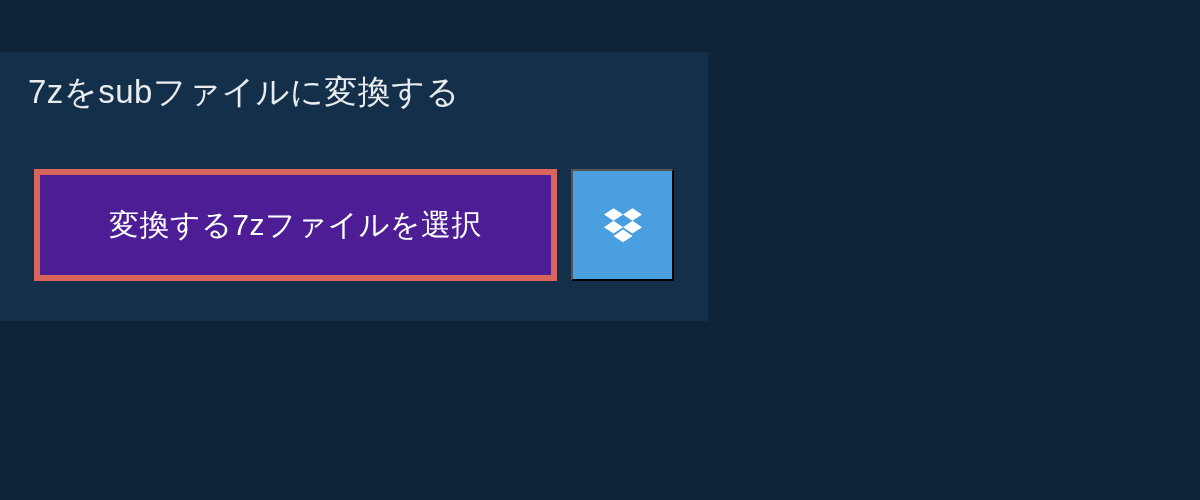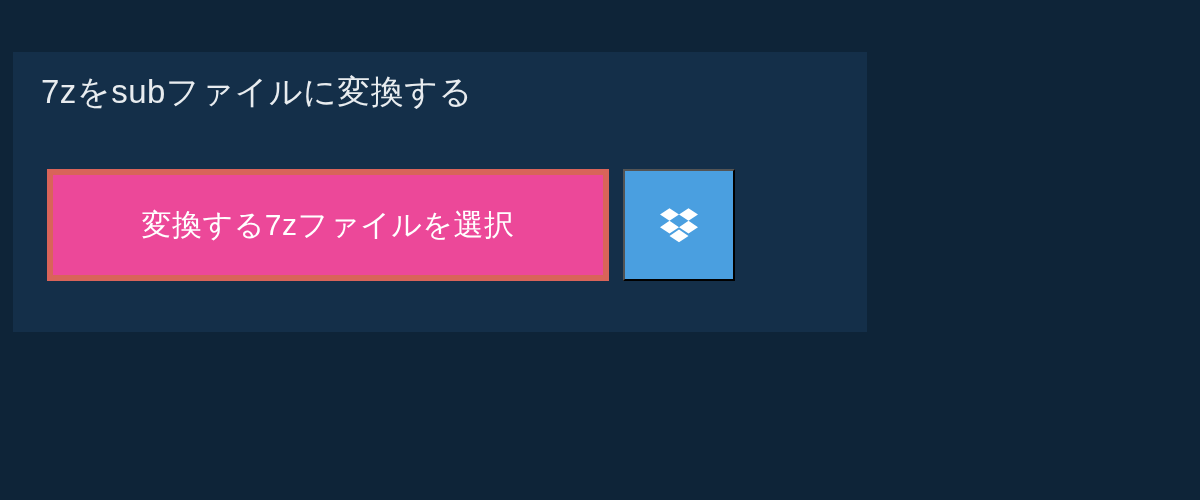--- a/index.html
+++ b/index.html
@@ -9,42 +9,42 @@
     }
     body {
       width: 1200px;
       height: 500px;
       background: #0e2438;
       font-family: -apple-system, BlinkMacSystemFont, "Segoe UI", "Hiragino Sans", "Hiragino Kaku Gothic ProN", "Yu Gothic", "Meiryo", sans-serif;
       overflow: hidden;
     }
     .panel {
       position: absolute;
-      left: 13px;
+      left: 0;
       top: 52px;
-      width: 854px;
+      width: 708px;
       background: #142f49;
-      padding-bottom: 51px;
+      padding-bottom: 40px;
     }
     .title-bar {
       display: inline-block;
       padding: 18px 28px 18px 28px;
       color: #e8ecef;
       font-size: 33px;
       font-weight: 400;
       letter-spacing: 0.5px;
     }
     .button-row {
       display: flex;
       gap: 14px;
       padding: 0 34px;
       margin-top: 36px;
     }
     .select-button {
-      background: #ec4899;
+      background: #4c1d95;
       border: 6px solid #d96459;
       color: #ffffff;
       font-size: 30px;
       font-weight: 400;
       padding: 28px 42px;
       cursor: pointer;
       display: flex;
       align-items: center;
       justify-content: center;
       letter-spacing: 0.5px;

